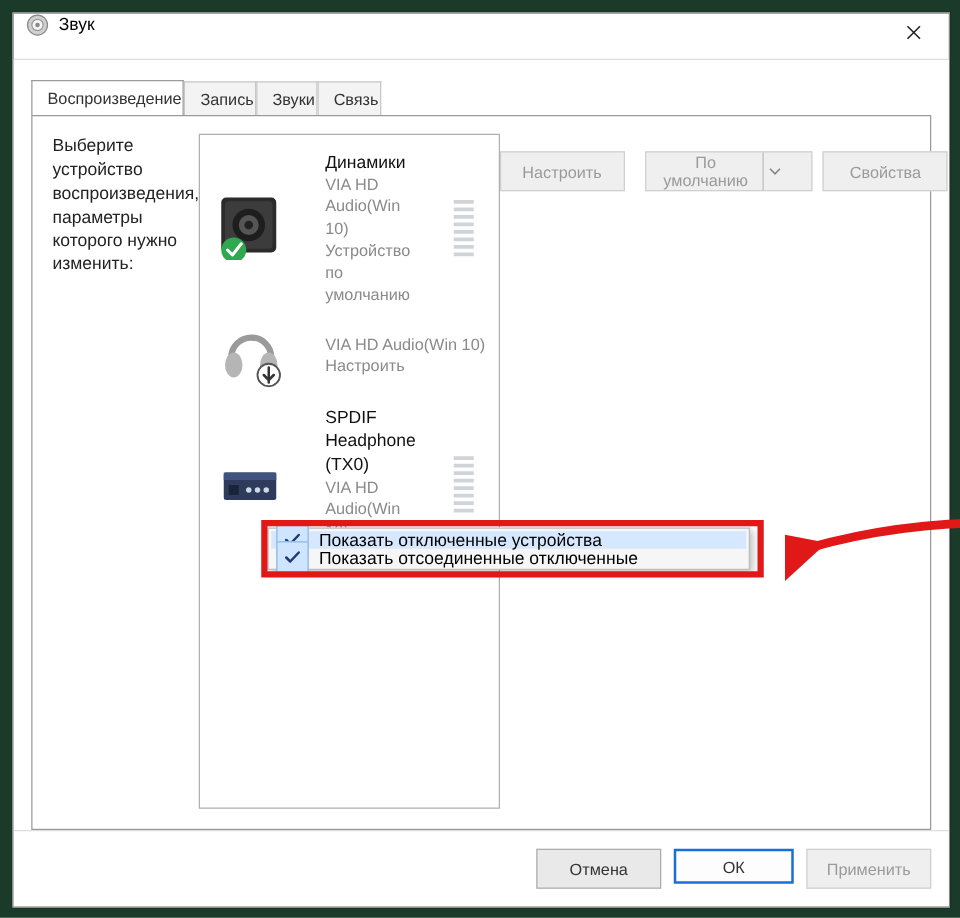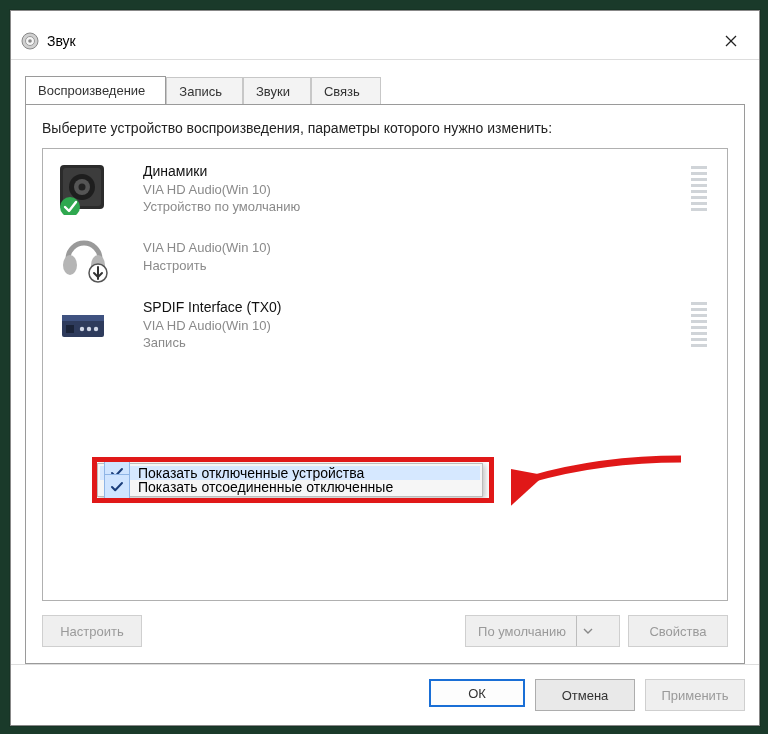--- a/index.html
+++ b/index.html
@@ -21,24 +21,22 @@
     height: 714px;
     background: #fff;
     border: 1px solid #888;
     box-shadow: 0 0 0 1px rgba(0,0,0,0.1);
     display: flex;
     flex-direction: column;
   }
   .titlebar {
     height: 36px;
     display: flex;
-    align-items: center;
     padding: 0 6px 0 10px;
     border-bottom: 1px solid #ddd;
-    margin-top: 12px;
   }
   .titlebar .app-icon {
     width: 18px;
     height: 18px;
     margin-right: 8px;
     display: inline-flex;
     align-items: center;
     justify-content: center;
   }
   .titlebar .title {
@@ -65,21 +63,21 @@
     align-items: flex-end;
     height: 32px;
     padding: 12px 14px 0 14px;
     gap: 0;
     position: relative;
   }
   .tab {
     border: 1px solid #b9b9b9;
     border-bottom: none;
     background: #fff;
-    padding: 6px 20px 6px 12px;
+    padding: 6px 1px 6px 12px;
     font-size: 13px;
     color: #333;
     position: relative;
     cursor: pointer;
   }
   .tab.active {
     background: #fff;
     z-index: 2;
     border-color: #9a9a9a;
   }
@@ -88,21 +86,21 @@
     top: 1px;
     border-color: #c7c7c7;
   }
   .tab-body {
     margin: 0 14px 0 14px;
     border: 1px solid #9a9a9a;
     flex: 1;
     padding: 14px 16px 16px 16px;
     background: #fff;
     display: flex;
-    flex-direction: column;
+    flex-direction: row;
     position: relative;
   }
   .instruction {
     color: #222;
     font-size: 14px;
     line-height: 1.35;
     margin-bottom: 10px;
   }
   .device-list {
     border: 1px solid #b0b0b0;
@@ -340,21 +338,21 @@
             <svg width="54" height="52" viewBox="0 0 54 52">
               <rect x="6" y="16" width="42" height="22" rx="2" fill="#2e3b5c"></rect>
               <rect x="6" y="16" width="42" height="6" fill="#3f5280"></rect>
               <rect x="10" y="26" width="8" height="8" fill="#1a2338"></rect>
               <circle cx="26" cy="30" r="2.2" fill="#cfd6e6"></circle>
               <circle cx="33" cy="30" r="2.2" fill="#cfd6e6"></circle>
               <circle cx="40" cy="30" r="2.2" fill="#cfd6e6"></circle>
             </svg>
           </div>
           <div class="info">
-            <div class="name">SPDIF Interface (TX0)</div>
+            <div class="name">SPDIF Headphone (TX0)</div>
             <div class="sub">VIA HD Audio(Win 10)</div>
             <div class="sub">Запись</div>
           </div>
           <div class="level-meter">
             <div class="bar"></div>
               <div class="bar"></div>
               <div class="bar"></div>
               <div class="bar"></div>
               <div class="bar"></div>
               <div class="bar"></div>
@@ -409,25 +407,25 @@
           </span>
         </button>
         <button class="btn disabled">
           <span>Свойства</span>
         </button>
       </div>
 
     </div>
 
     <div class="bottom-row">
+      <button class="btn">
+        <span>Отмена</span>
+      </button>
       <button class="btn default">
         <span>ОК</span>
-      </button>
-      <button class="btn">
-        <span>Отмена</span>
       </button>
       <button class="btn disabled">
         <span>Применить</span>
       </button>
     </div>
 
   </div>
 </div>
 
 </body></html>

